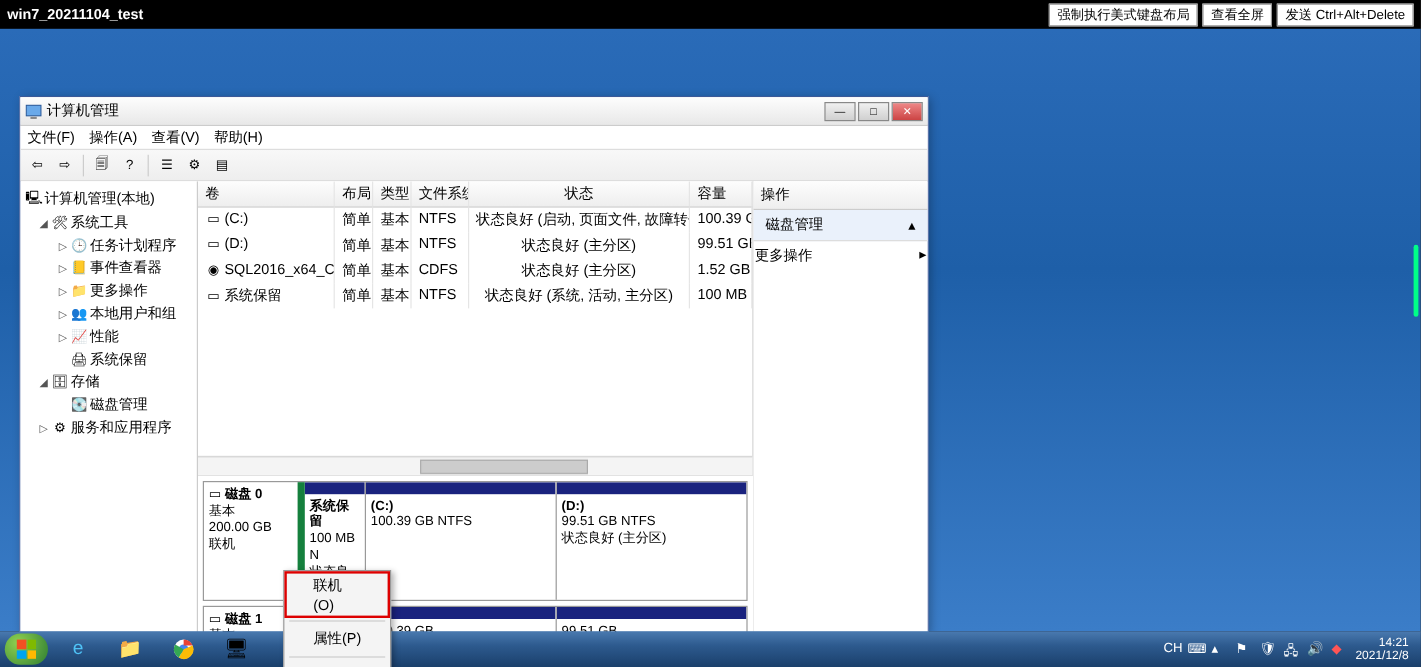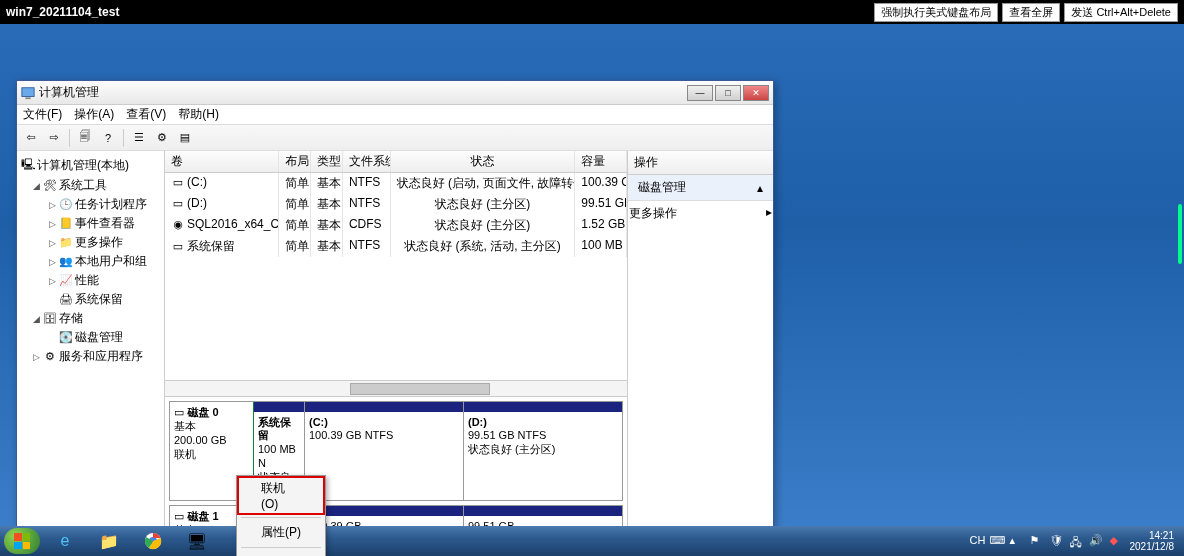--- a/index.html
+++ b/index.html
@@ -55,21 +55,21 @@
 .c-fs  { width: 48px; }
 .c-st  { width: 186px; text-align: center; }
 .c-cap { width: 52px; }
 .vol-gap { flex: 1; }
 .vol-scroll { height: 16px; border-top: 1px solid #ccc; background: #f4f4f4; position: relative; }
 .vol-scroll::before { content:""; position:absolute; left:40%; top:2px; width:30%; height:10px; background:#ccc; border:1px solid #aaa; }
 
 
 .disks { flex: 1; overflow: auto; border-top: 1px solid #ccc; padding: 4px; font-size: 11px; background:#fff; }
 .disk-row { display: flex; border: 1px solid #999; margin-bottom: 4px; min-height: 70px; }
-.disk-label { width: 84px; border-right: 1px solid #15803d; padding: 3px 4px; line-height: 1.3; }
+.disk-label { width: 84px; border-right: 6px solid #15803d; padding: 3px 4px; line-height: 1.3; }
 .disk-label .dname { font-weight: bold; }
 .disk-parts { flex: 1; display: flex; }
 .part { border-left: 1px solid #999; padding: 2px 4px; position: relative; overflow: hidden; }
 .part:first-child { border-left: none; }
 .part-bar { position: absolute; left: 0; right: 0; top: 0; height: 10px; background: #1a237e; }
 .part-inner { margin-top: 12px; line-height: 1.25; }
 .part .pname { font-weight: bold; }
 
 
 .actions { width: 145px; font-size: 12px; background:#fff; }

